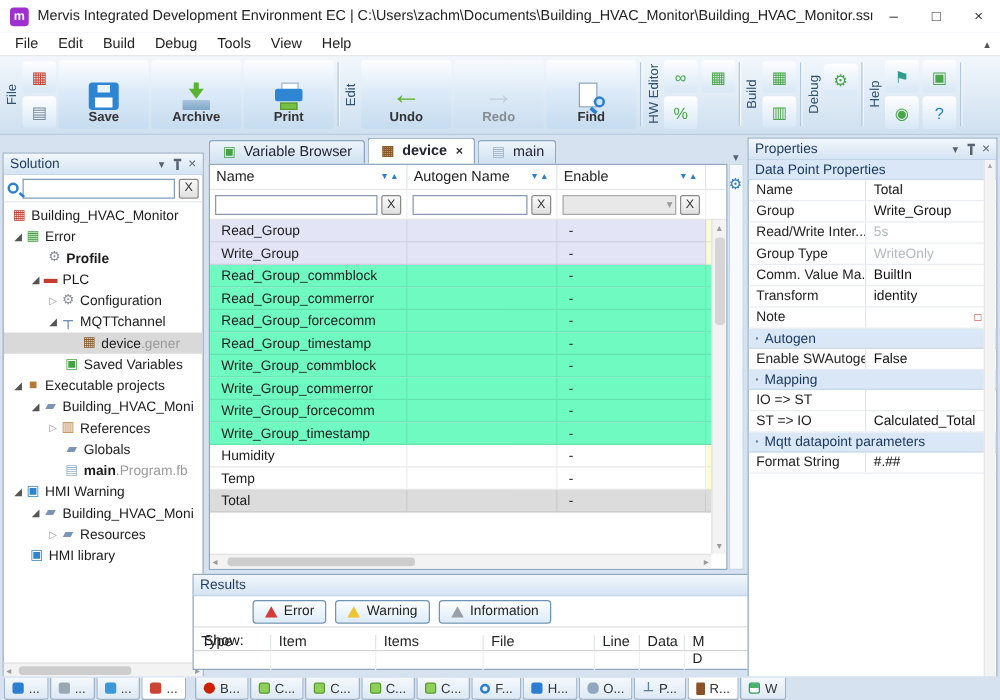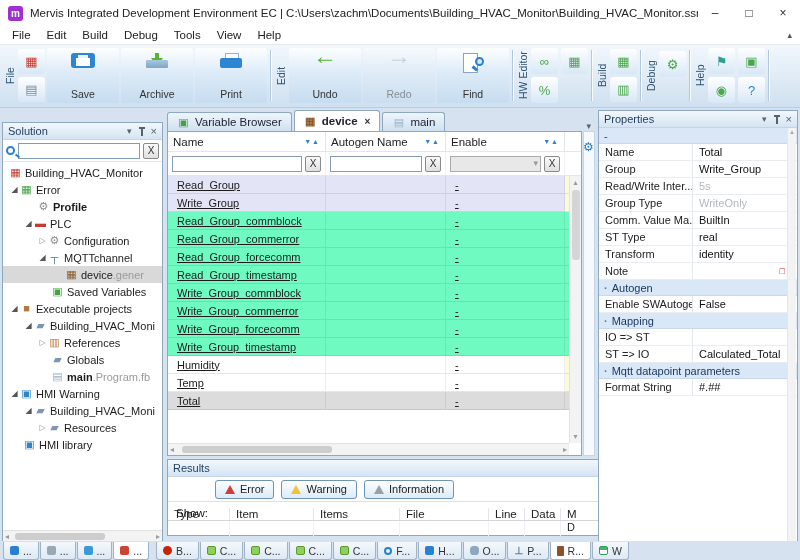--- a/index.html
+++ b/index.html
@@ -18,21 +18,21 @@
   .menubar { position:absolute; left:0; top:26px; width:800px; height:19px; background:#fff; display:flex; align-items:center; padding-left:4px; border-bottom:1px solid #e8e8e8; }
   .menu-item { padding:0 8px; font-size:11.5px; color:#222; }
   .menu-collapse { position:absolute; right:8px; font-size:9px; color:#555; }
 
   
   .ribbon { position:absolute; left:0; top:45px; width:800px; height:63px; background:linear-gradient(#f2f7fc,#cfe0f0); border-bottom:1px solid #b9cde0; display:flex; padding:2px 2px 3px 2px; }
   .rgroup { display:flex; position:relative; padding:0 3px 0 1px; margin-right:2px; }
   .rgroup::after { content:""; position:absolute; right:0; top:3px; bottom:3px; width:1px; background:#b3c8dc; box-shadow:1px 0 0 rgba(255,255,255,.8); }
   .vlabel { writing-mode:vertical-rl; transform:rotate(180deg); font-size:10.5px; color:#2f5372; display:flex; align-items:center; justify-content:center; padding:0 1px; }
   .bigbtn { width:72px; border-radius:3px; display:flex; flex-direction:column; align-items:center; justify-content:flex-end; padding:5px 0 3px; background:linear-gradient(#fdfeff,#ddebf8 45%,#c6dcf0); margin:1px; }
-  .bigbtn .lbl { font-size:10.5px; color:#333; margin-top:20px; }
+  .bigbtn .lbl { font-size:10.5px; color:#333; margin-top:0;font-weight:bold; }
   .bigbtn.disabled { opacity:.5; }
   .smallcol { display:flex; flex-direction:column; justify-content:center; gap:3px; padding:2px 1px; }
   .smallgrid { display:grid; grid-template-columns:27px 27px; grid-auto-rows:26px; gap:3px; align-content:center; padding:2px 1px; }
   .sbtn { width:27px; height:26px; border-radius:3px; background:linear-gradient(#fefeff,#d8e8f6); display:flex; align-items:center; justify-content:center; font-size:13px; }
   .g-green { color:#4aa64a; } .g-red { color:#c63b2f; } .g-gray { color:#7a8ba0; } .g-teal { color:#2f9e8f; } .g-blue { color:#2b7fd0; }
 
   .ic-floppy { width:24px; height:22px; background:#2e86d2; border-radius:3px; position:relative; }
   .ic-floppy::before { content:""; position:absolute; top:2px; left:7px; right:7px; height:6px; background:#eaf3fc; }
   .ic-floppy::after { content:""; position:absolute; bottom:2px; left:5px; right:5px; height:8px; background:#fff; }
   .ic-archive { width:26px; height:22px; position:relative; }
@@ -100,35 +100,35 @@
   .vartable { position:absolute; left:167px; top:131px; width:415px; height:325px; background:#fff; border:1px solid #8fa8c0; overflow:hidden; }
   .thr { display:flex; height:20px; border-bottom:1px solid #e6e6e6; }
   .th { display:flex; align-items:center; justify-content:space-between; padding:0 5px; font-size:11.5px; color:#222; border-right:1px solid #e0e6ec; }
   .sorts { color:#2f7fd0; font-size:7px; letter-spacing:1px; }
   .c1 { width:158px; } .c2 { width:120px; } .c3 { width:119px; }
   .fr { display:flex; height:24px; align-items:center; border-bottom:1px solid #e6e6e6; }
   .fc { display:flex; align-items:center; gap:3px; padding:0 4px; border-right:1px solid #eef2f6; height:100%; }
   .fc input { flex:1; height:16px; border:1px solid #889bb3; font-size:11px; padding:0 2px; min-width:0; }
   .ddl { flex:1; height:16px; background:#e8e8e8; border:1px solid #ababab; position:relative; }
   .ddl::after { content:"▾"; position:absolute; right:2px; top:1px; font-size:9px; color:#999; }
-  .drow { display:flex; height:18px;text-decoration:underline; }
+  .drow { display:flex; height:18px; }
   .dc { display:flex; align-items:center; border-right:1px solid rgba(0,0,0,.07); border-bottom:1px solid rgba(0,0,0,.09); padding-left:9px; font-size:11px; overflow:hidden; white-space:nowrap; }
   .sliv { width:6px; border-bottom:1px solid rgba(0,0,0,.09); background:#fbfbd8; }
   .lav  { background:#e4e4f7; } .lav .sliv { background:#fbfbd8; }
   .grn  { background:#6ffac2; } .grn .sliv { background:#6ffac2; }
   .selr { background:#dcdcdc; } .selr .sliv { background:#dcdcdc; }
   .vscroll { position:absolute; right:0; top:44px; bottom:12px; width:12px; background:#f3f3f3; border-left:1px solid #e2e2e2; display:flex; flex-direction:column; justify-content:space-between; align-items:center; font-size:8px; color:#9a9a9a; padding:2px 0; }
   .vthumb { position:absolute; top:14px; left:2px; width:8px; height:70px; background:#d5d5d5; border-radius:3px; }
   .tbl-hscroll { position:absolute; left:0; right:12px; bottom:0; height:12px; background:#f3f3f3; border-top:1px solid #e2e2e2; display:flex; align-items:center; justify-content:space-between; padding:0 2px; font-size:8px; color:#9a9a9a; }
   .tbl-hthumb { position:absolute; left:14px; top:2px; width:150px; height:7px; background:#cdcdcd; border-radius:3px; }
   .gearstrip { position:absolute; left:583px; top:131px; width:12px; height:325px; background:#f6fafe; border:1px solid #c5d5e5; }
   .gearstrip .gear { position:absolute; top:8px; left:-1px; font-size:12px; color:#2878be; }
 
   
-  .res { left:167px; top:459px; width:496px; height:77px; }
+  .res { left:154px; top:459px; width:496px; height:77px; }
   .res-show { height:24px; display:flex; align-items:center; gap:7px; padding:0 8px; }
   .res-show .shl { font-size:11.5px; color:#111;margin-top:48px; }
   .fbtn { height:19px; display:flex; align-items:center; gap:5px; padding:0 9px; font-size:11px; color:#222; background:linear-gradient(#fdfeff,#dcebf8); border:1px solid #6e93b4; border-radius:3px; }
   .tri { width:0; height:0; border-left:5px solid transparent; border-right:5px solid transparent; border-bottom:9px solid #d43b3b; position:relative; }
   .tri.warn { border-bottom-color:#f0c330; } .tri.info { border-bottom-color:#9aa0a6; }
   .res-cols { display:flex; height:20px; border-top:1px solid #e0e0e0; border-bottom:1px solid #d6d6d6; font-size:11.5px; color:#222;align-items:flex-end; }
   .rc { display:flex; align-items:center; padding-left:6px; border-right:1px solid #e0e6ec; overflow:hidden; }
   .res-filter { display:flex; height:15px; }
   .rf { border-right:1px solid #eef2f6; }
   .res-rail { position:absolute; right:1px; top:61px; width:11px; bottom:1px; background:#f3f3f3; border-left:1px solid #e2e2e2; display:flex; flex-direction:column; justify-content:space-between; align-items:center; font-size:7px; color:#9a9a9a; }
@@ -585,20 +585,21 @@
 
   <div class="panel props">
     <div class="phead">
       <span class="ttl">Properties</span>
       <span class="hic">▾</span>
       <span class="pin"></span>
       <span class="hic" style="font-size:11px;">×</span>
     </div>
 
     <div class="psec">
+      <span class="sechead">Data Point Properties</span>
       <span class="minus">-</span>
     </div>
     <div class="prow">
         <div class="plabel">Name</div>
         <div class="pval">Total</div>
       </div>
     <div class="prow">
         <div class="plabel">Group</div>
         <div class="pval">Write_Group</div>
       </div>
@@ -606,24 +607,20 @@
         <div class="plabel">Read/Write Inter...</div>
         <div class="pval">5s</div>
       </div>
     <div class="prow dim">
         <div class="plabel">Group Type</div>
         <div class="pval">WriteOnly</div>
       </div>
     <div class="prow">
         <div class="plabel">Comm. Value Ma...</div>
         <div class="pval">BuiltIn</div>
-      </div>
-    <div class="prow">
-        <div class="plabel">ST Type</div>
-        <div class="pval">real</div>
       </div>
     <div class="prow">
         <div class="plabel">Transform</div>
         <div class="pval">identity</div>
       </div>
     <div class="prow">
         <div class="plabel">Note</div>
         <div class="pval"></div>
         <span class="note-marker">□</span>
       </div>

